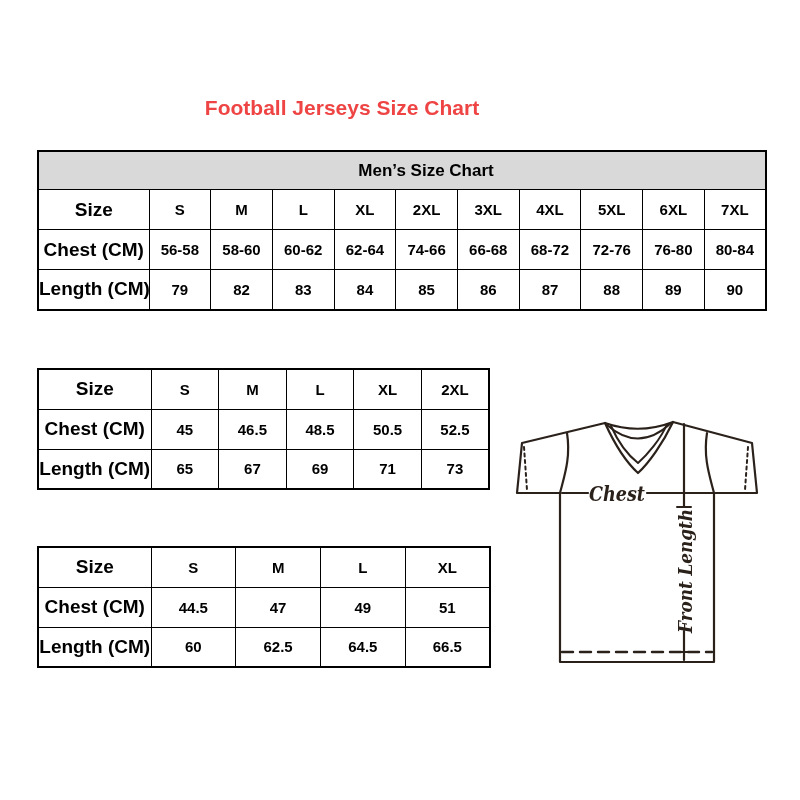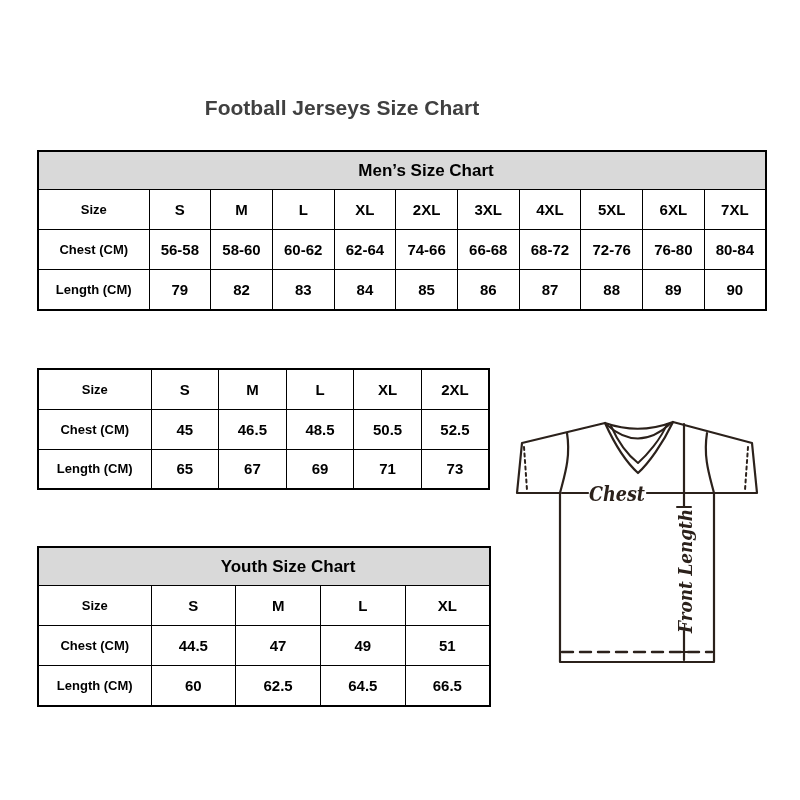--- a/index.html
+++ b/index.html
@@ -3,39 +3,39 @@
 <meta charset="utf-8">
 <style>
   html,body{margin:0;padding:0;}
   body{
     width:800px;height:800px;position:relative;background:#ffffff;
     font-family:"Liberation Sans",sans-serif;color:#000;
     overflow:hidden;
   }
   .page-title{
     position:absolute;left:0;top:96px;width:684px;
-    text-align:center;font-size:21px;font-weight:bold;color:#404040;margin:0;
+    text-align:center;font-size:21px;font-weight:bold;color:#ef4444;margin:0;
   }
   .tbl-wrap{position:absolute;}
   #men-wrap{left:37px;top:150px;width:730px;}
   #women-wrap{left:37px;top:368px;width:453px;}
   #youth-wrap{left:37px;top:546px;width:454px;}
   table.size-table{
     border-collapse:collapse;table-layout:fixed;width:100%;
     border:2px solid #000;font-weight:bold;
   }
   table.size-table th,table.size-table td{
     border:1.5px solid #000;text-align:center;vertical-align:middle;
     padding:0;color:#000;overflow:hidden;white-space:nowrap;
   }
   table.size-table th.ttl{
     background:#d9d9d9;height:37px;font-size:17px;padding-left:48px;
   }
   table.size-table tr.data-row{height:40px;}
-  table.size-table th.lbl{font-size:13px;}
+  table.size-table th.lbl{font-size:19px;}
   table.size-table td.val{font-size:15px;}
   #men-wrap col.c0{width:111px;}
   #women-wrap col.c0{width:113px;}
   #youth-wrap col.c0{width:113px;}
   .jersey-svg{position:absolute;left:505px;top:403px;width:262px;height:268px;}
 </style>
 </head>
 <body>
 
 <h1 class="page-title">Football Jerseys Size Chart</h1>
@@ -144,23 +144,20 @@
 <div class="tbl-wrap" id="youth-wrap">
   <table class="size-table">
       <colgroup>
         <col class="c0">
         <col>
         <col>
         <col>
         <col>
       </colgroup>
       <tbody>
-        <tr>
-          <th class="ttl" colspan="5">Youth Size Chart</th>
-        </tr>
         <tr class="data-row">
           <th class="lbl">Size</th>
           <td class="val">S</td>
           <td class="val">M</td>
           <td class="val">L</td>
           <td class="val">XL</td>
         </tr>
         <tr class="data-row">
           <th class="lbl">Chest (CM)</th>
           <td class="val">44.5</td>

